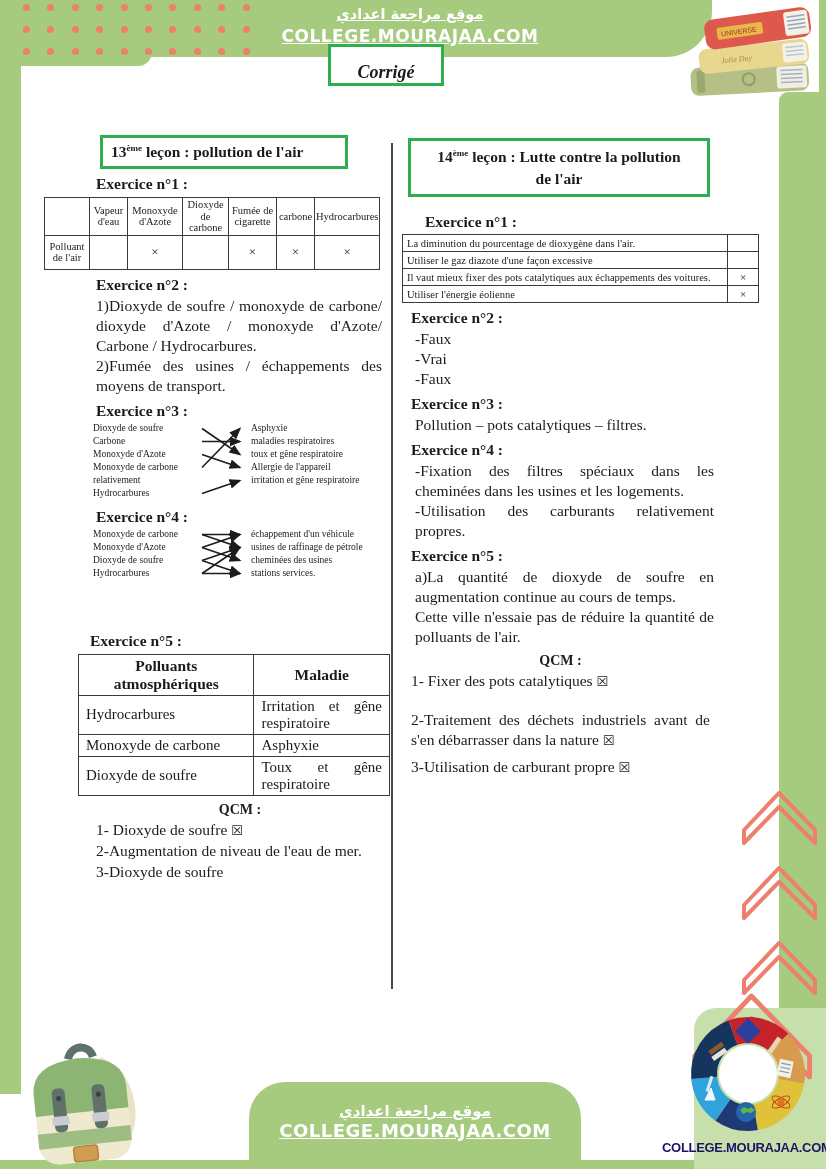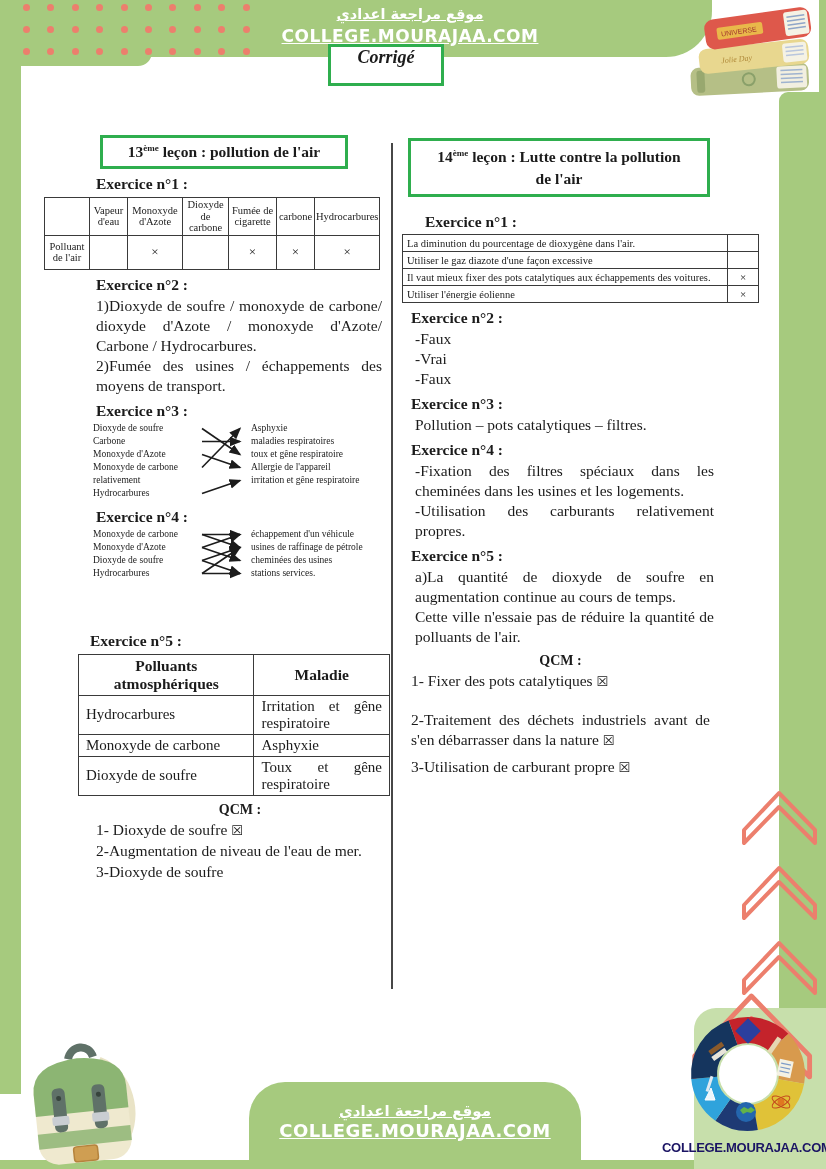--- a/index.html
+++ b/index.html
@@ -23,28 +23,28 @@
   .bottom-band{position:absolute;left:0;top:1160px;width:826px;height:9px;background:var(--green);}
   .band-text{position:absolute;left:0;top:5px;width:820px;text-align:center;color:#fff;
              font-family:"DejaVu Sans",sans-serif;font-weight:bold;line-height:1.35;z-index:5;}
   .band-text .ar{font-size:14.5px;text-decoration:underline;direction:rtl;}
   .band-text .dom{font-size:17px;text-decoration:underline;letter-spacing:.5px;}
   .dot{position:absolute;width:7px;height:7px;border-radius:50%;background:var(--salmon);z-index:6;}
   .dots-wrap{position:absolute;left:0;top:0;width:280px;height:70px;z-index:6;}
   .chev{position:absolute;z-index:3;}
   
   .corrige{position:absolute;left:328px;top:44px;width:110px;height:36px;border:3px solid var(--boxgreen);
-           background:#fff;display:flex;align-items:flex-start;justify-content:center;
+           background:#fff;display:flex;align-items:flex-end;justify-content:center;
            font-weight:bold;font-style:italic;font-size:18px;z-index:7;}
   
   .divider{position:absolute;left:391px;top:143px;width:1.5px;height:846px;background:#474747;}
   .col-left{position:absolute;left:42px;top:135px;width:340px;}
   .col-right{position:absolute;left:403px;top:138px;width:310px;}
   .lesson-box{border:3px solid var(--boxgreen);font-weight:bold;font-size:15.5px;padding:5px 8px;background:#fff;}
-  .lb13{margin-left:58px;width:226px;text-align:center;}
+  .lb13{margin-left:58px;width:226px;}
   .lb14{margin-left:5px;width:280px;text-align:center;line-height:1.4;}
   .ex-head{font-weight:bold;font-size:15.5px;margin:6px 0 2px 54px;}
   .col-right .ex-head{margin-left:8px;}
   .para{font-size:15.5px;line-height:20px;text-align:justify;margin-left:54px;width:286px;}
   .col-right .para{margin-left:12px;width:299px;}
   sup{font-size:9px;}
   
   .t1{border-collapse:collapse;margin:4px 0 0 2px;font-size:10.5px;line-height:11.5px;text-align:center;}
   .t1 td{border:1px solid var(--line);padding:1px 1px;vertical-align:middle;}
   .t1 .mk{font-size:13px;height:31px;}

